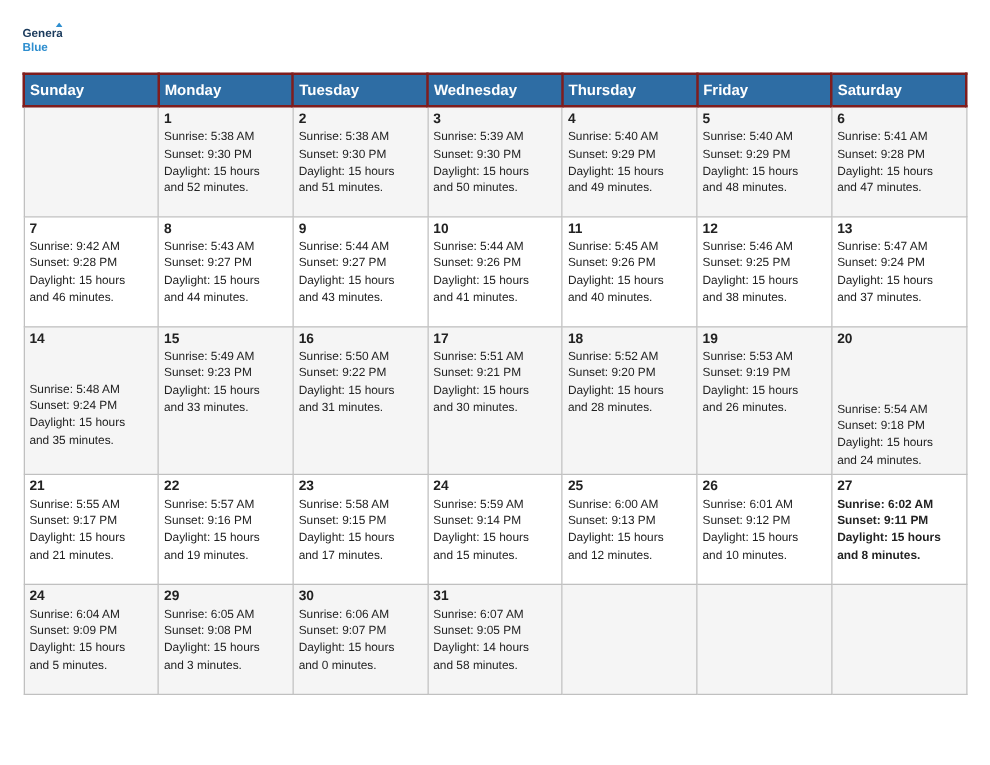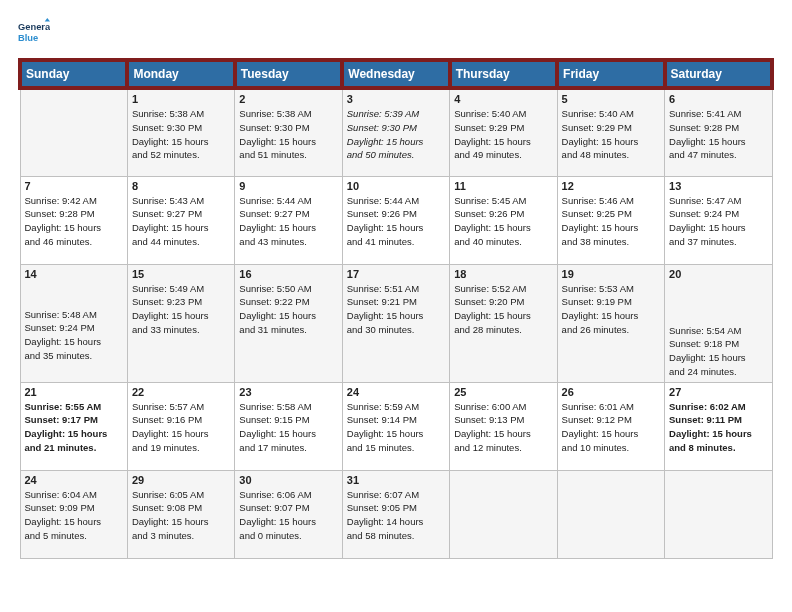--- a/index.html
+++ b/index.html
@@ -55,21 +55,21 @@
       width: 100%;
       border-collapse: collapse;
       table-layout: fixed;
     }
     thead tr th {
       background: #2e6da4;
       color: #fff;
       font-size: 12px;
       font-weight: bold;
       padding: 5px 4px;
-      border: 4px solid #7f1d1d;
+      border: 2px solid #7f1d1d;
       text-align: left;
     }
     tbody tr td {
       border: 1px solid #c0c0c0;
       vertical-align: top;
       padding: 3px 4px;
       font-size: 9.5px;
       color: #222;
       height: 88px;
     }
@@ -139,21 +139,21 @@
           </td>
           <td>
             <span class="day-num">2</span>
             <div class="day-info" style="white-space: pre-line;">Sunrise: 5:38 AM
 Sunset: 9:30 PM
 Daylight: 15 hours
 and 51 minutes.</div>
           </td>
           <td>
             <span class="day-num">3</span>
-            <div class="day-info" style="white-space: pre-line; font-style: italic;">Sunrise: 5:39 AM
+            <div class="day-info" style="white-space: pre-line;">Sunrise: 5:39 AM
 Sunset: 9:30 PM
 Daylight: 15 hours
 and 50 minutes.</div>
           </td>
           <td>
             <span class="day-num">4</span>
             <div class="day-info" style="white-space: pre-line;">Sunrise: 5:40 AM
 Sunset: 9:29 PM
 Daylight: 15 hours
 and 49 minutes.</div>
@@ -271,21 +271,21 @@
             <span class="day-num">20</span>
             <div class="day-info" style="white-space: pre-line; margin-top: 44px;">Sunrise: 5:54 AM
 Sunset: 9:18 PM
 Daylight: 15 hours
 and 24 minutes.</div>
           </td>
         </tr>
         <tr>
           <td>
             <span class="day-num">21</span>
-            <div class="day-info" style="white-space: pre-line; font-weight: bold;">Sunrise: 5:55 AM
+            <div class="day-info" style="white-space: pre-line;">Sunrise: 5:55 AM
 Sunset: 9:17 PM
 Daylight: 15 hours
 and 21 minutes.</div>
           </td>
           <td>
             <span class="day-num">22</span>
             <div class="day-info" style="white-space: pre-line;">Sunrise: 5:57 AM
 Sunset: 9:16 PM
 Daylight: 15 hours
 and 19 minutes.</div>

